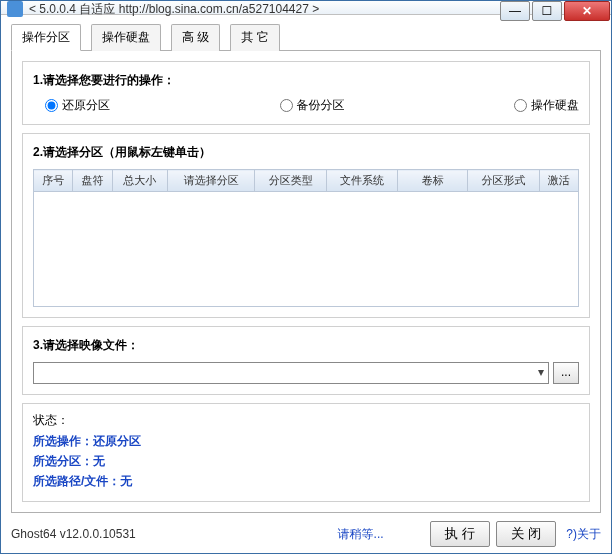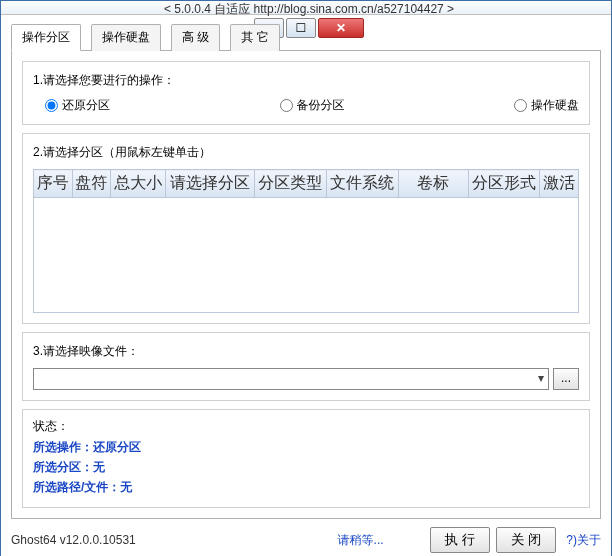--- a/index.html
+++ b/index.html
@@ -1,44 +1,44 @@
 <!DOCTYPE html>
 <html><head>
 <meta charset="utf-8">
 <style>
 * { box-sizing: border-box; margin: 0; padding: 0; }
 body { font-family: "Microsoft YaHei", Tahoma, sans-serif; font-size: 12px; background: #fff; width: 612px; height: 556px; overflow: hidden; }
 
 .window { width: 612px; border: 1px solid #3a6ea5; background: #fff; }
-.titlebar { height: 14px; background: linear-gradient(to bottom, #fdfefe, #eaf1f8); display: flex; align-items: center; padding-left: 6px; border-bottom: 1px solid #c0c0c0; flex-direction: column; }
+.titlebar { height: 14px; background: linear-gradient(to bottom, #fdfefe, #eaf1f8); display: flex; align-items: flex-start; padding-left: 6px; border-bottom: 1px solid #c0c0c0; }
 .titlebar .icon { width: 16px; height: 16px; background: #4a90d9; margin-right: 6px; border-radius: 2px; }
 .titlebar .title-text { flex: 1; color: #333; }
 .titlebar .controls { display: flex; }
 .titlebar .btn { width: 30px; height: 20px; margin: 0 1px; border: 1px solid #888; border-radius: 2px; display: flex; align-items: center; justify-content: center; cursor: default; }
 .titlebar .btn.min { background: linear-gradient(#f5f8fb,#d5e3f0); }
 .titlebar .btn.max { background: linear-gradient(#f5f8fb,#d5e3f0); }
 .titlebar .btn.close { width: 46px; background: linear-gradient(#e77,#c9302c); border-color: #a02622; color: #fff; font-weight: bold; }
 
 .client { padding: 8px 10px 4px 10px; background: #fff; }
 
 .tabstrip { display: flex; position: relative; top: 1px; }
 .tab { padding: 4px 10px; border: 1px solid #b0b0b0; border-bottom: none; margin-right: 10px; background: #f4f4f4; cursor: default; border-radius: 2px 2px 0 0; }
 .tab.active { background: #fff; border-bottom: 1px solid #fff; }
 
 .tabpanel { border: 1px solid #b0b0b0; padding: 10px; }
 
 .group { border: 1px solid #d0d0d0; padding: 10px; margin-bottom: 8px; }
-.group-title { margin-bottom: 8px; }
+.group-title { margin-bottom: 8px; font-weight: bold; }
 
 .radios { display: flex; padding-left: 12px; gap: 0; }
 .radio-item { display: flex; align-items: center; flex: 1; }
 .radio-item input { margin-right: 4px; }
 
 .table { width: 100%; border-collapse: collapse; }
-.table th { background: linear-gradient(#f1f5fb,#d8e4f2); border: 1px solid #bcc8d8; padding: 3px 2px; font-weight: normal; color: #333; font-size: 16px; white-space: nowrap; }
+.table th { background: linear-gradient(#f1f5fb,#d8e4f2); border: 1px solid #bcc8d8; padding: 3px 2px; font-weight: normal; color: #333; font-size: 11px; white-space: nowrap; }
 .table-body-wrap { height: 115px; border: 1px solid #bcc8d8; border-top: none; background: #fff; overflow: auto; }
 
 .combo-row { display: flex; gap: 4px; }
 .combo { flex: 1; height: 22px; border: 1px solid #888; background: #fff; position: relative; }
 .combo::after { content: "▾"; position: absolute; right: 4px; top: 2px; color: #444; }
 .browse-btn { width: 26px; height: 22px; border: 1px solid #888; background: linear-gradient(#fdfdfd,#e3e3e3); text-align: center; line-height: 18px; cursor: default; }
 
 .status-group { border: 1px solid #d0d0d0; padding: 8px 10px; }
 .status-line { color: #1946c4; margin: 3px 0; font-weight: bold; }
 

